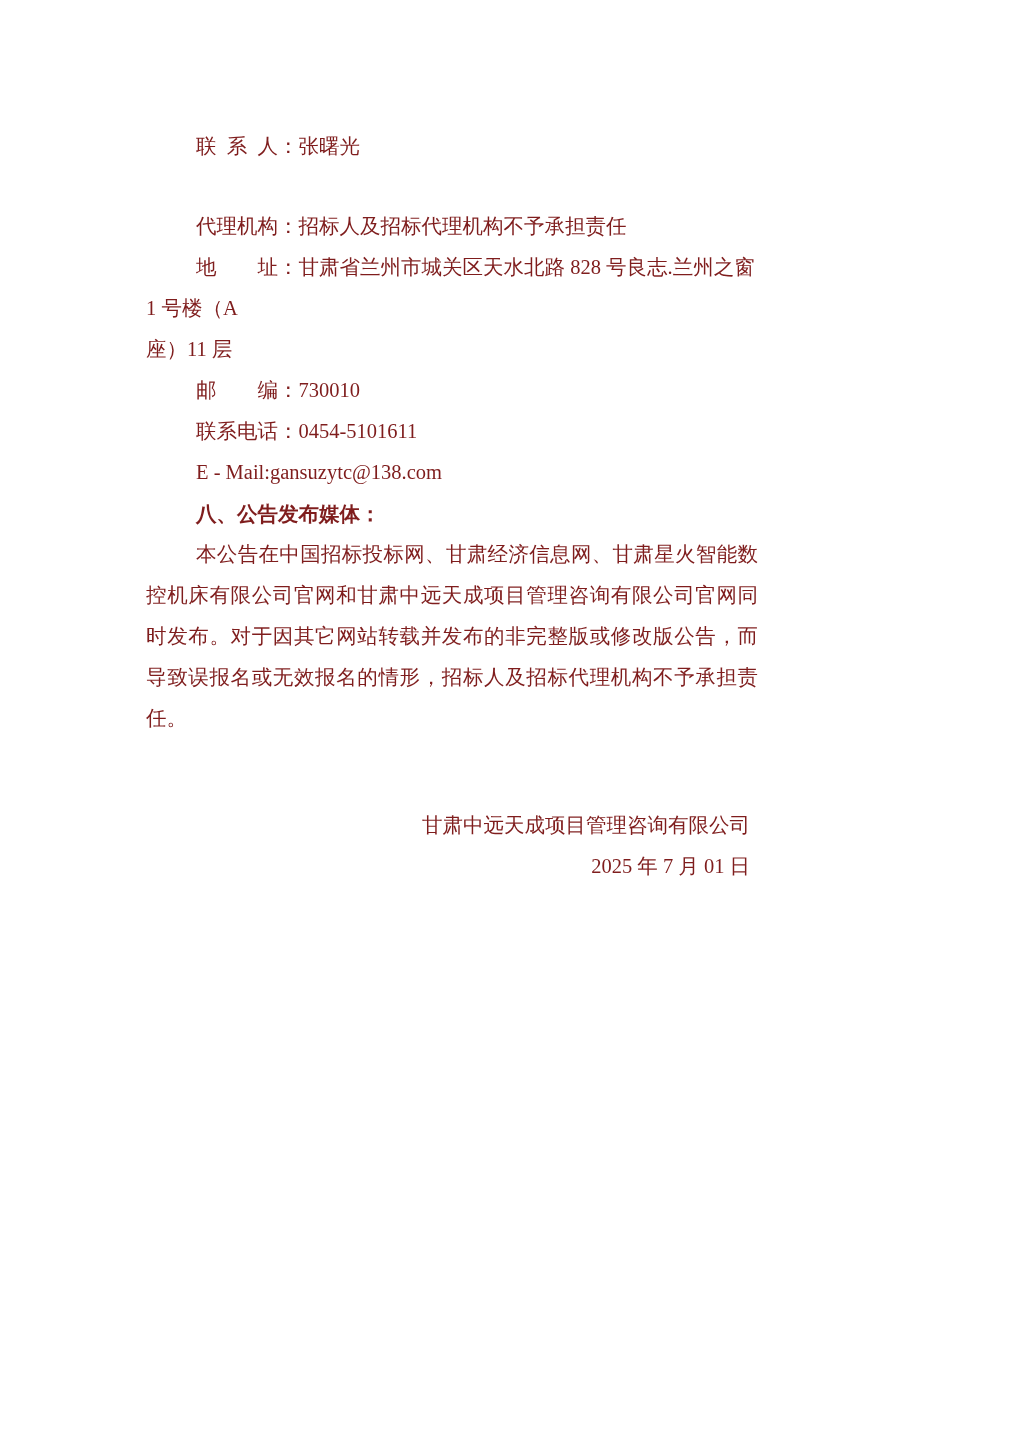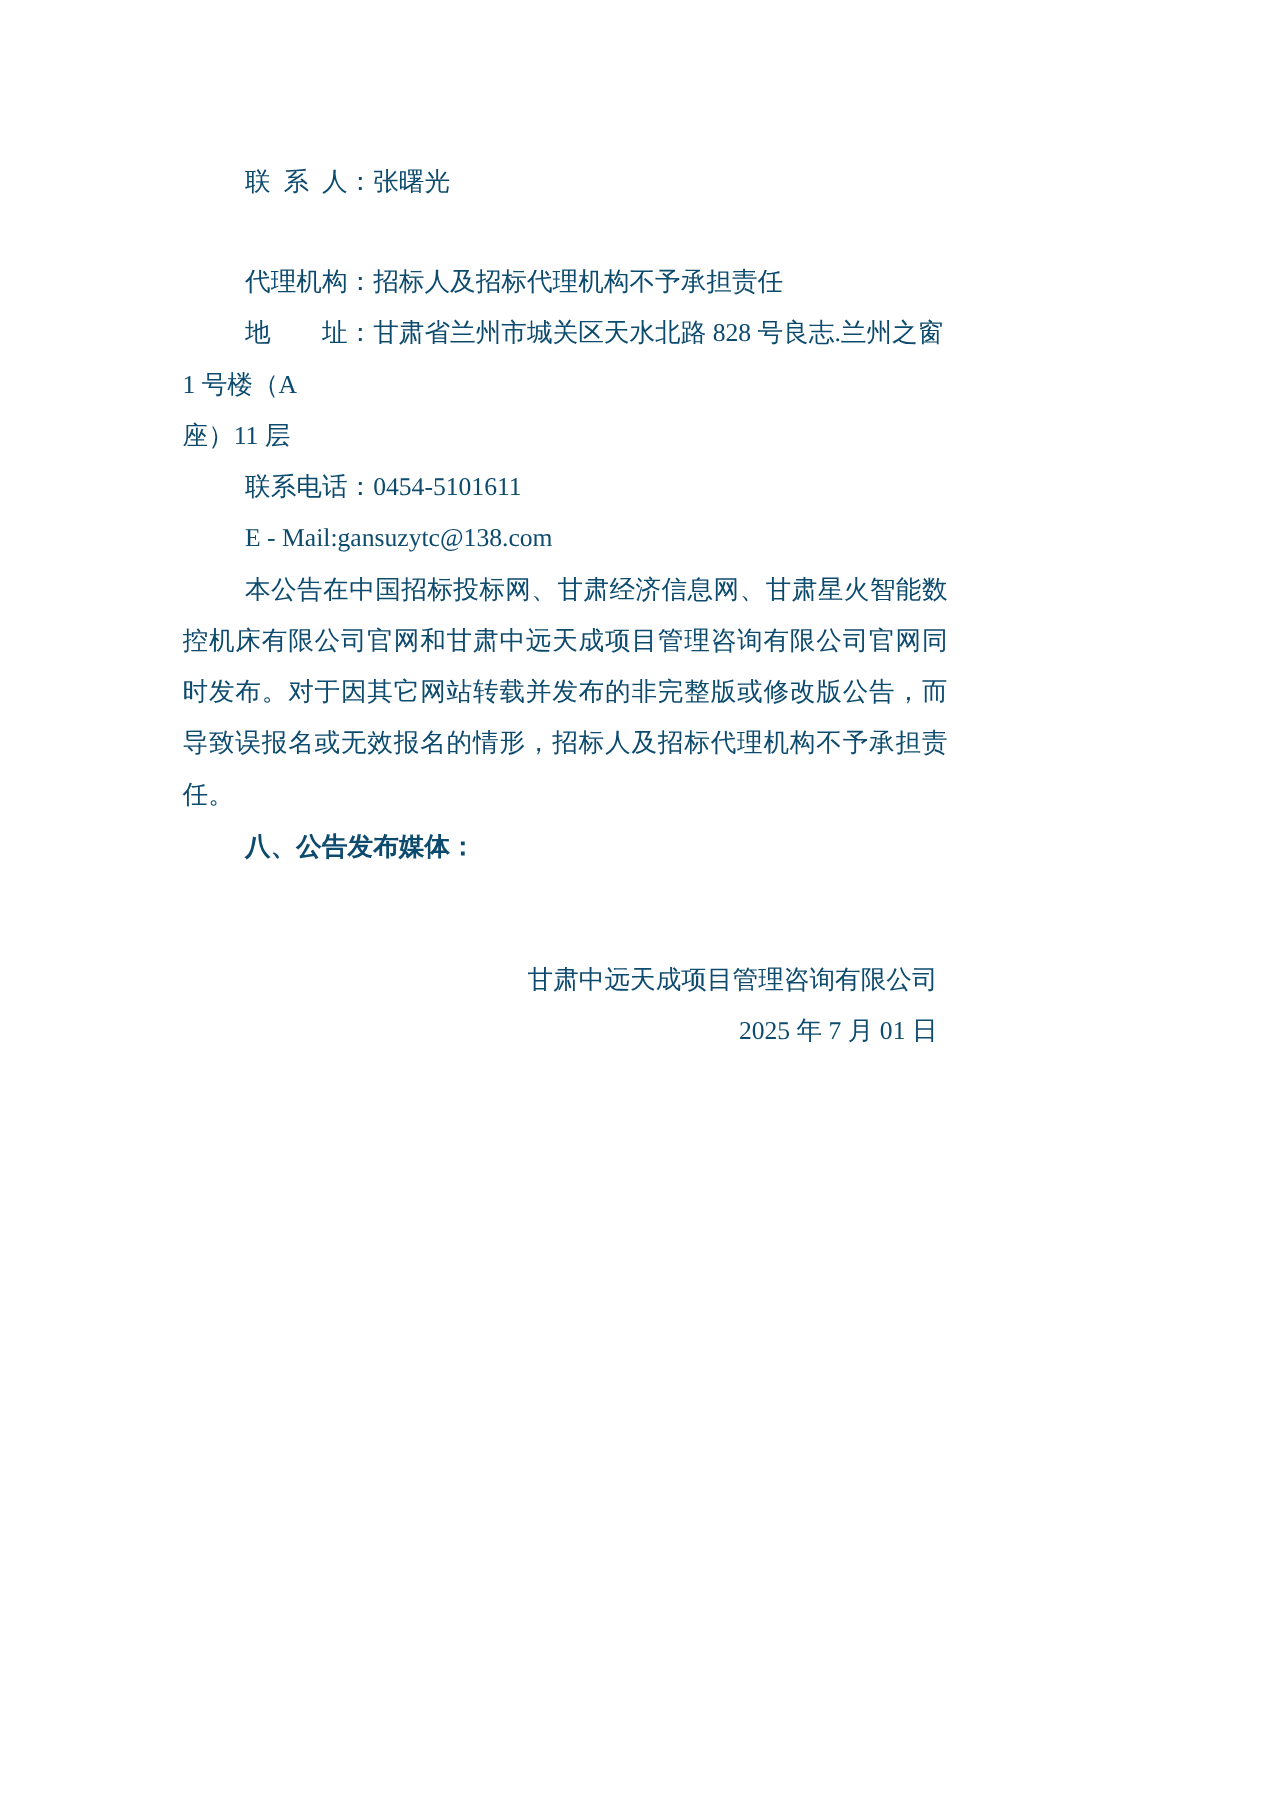--- a/index.html
+++ b/index.html
@@ -7,21 +7,21 @@
     padding: 0;
     background: #ffffff;
   }
   .page {
     position: relative;
     width: 904px;
     height: 1448px;
     box-sizing: border-box;
     padding: 126px 146px 0 146px;
     background: #ffffff;
-    color: #0c4a6e;
+    color: #7f1d1d;
     font-family: "Liberation Serif", "DejaVu Serif", serif;
     font-size: 20.5px;
     line-height: 41px;
     overflow: hidden;
   }
   .page p {
     margin: 0;
     white-space: pre-wrap;
   }
   .indent {
@@ -51,29 +51,30 @@
   <p class="indent">联 系 人：张曙光</p>
 
 
   <div class="spacer-a"></div>
 
   <p class="indent">代理机构：招标人及招标代理机构不予承担责任</p>
 
   <p class="indent">地　　址：甘肃省兰州市城关区天水北路 828 号良志.兰州之窗 1 号楼（A
 座）11 层</p>
 
+  <p class="indent">邮　　编：730010</p>
 
 
   <p class="indent">联系电话：0454-5101611</p>
 
   <p class="indent">E - Mail:gansuzytc@138.com</p>
 
+  <p class="indent heading">八、公告发布媒体：</p>
+
   <p class="indent para">本公告在中国招标投标网、甘肃经济信息网、甘肃星火智能数控机床有限公司官网和甘肃中远天成项目管理咨询有限公司官网同时发布。对于因其它网站转载并发布的非完整版或修改版公告，而导致误报名或无效报名的情形，招标人及招标代理机构不予承担责任。</p>
-
-  <p class="indent heading">八、公告发布媒体：</p>
 
   <div class="spacer-b"></div>
 
   <div class="signature">
     <p>甘肃中远天成项目管理咨询有限公司</p>
     <p>2025 年 7 月 01 日</p>
   </div>
 
 </div>
 

